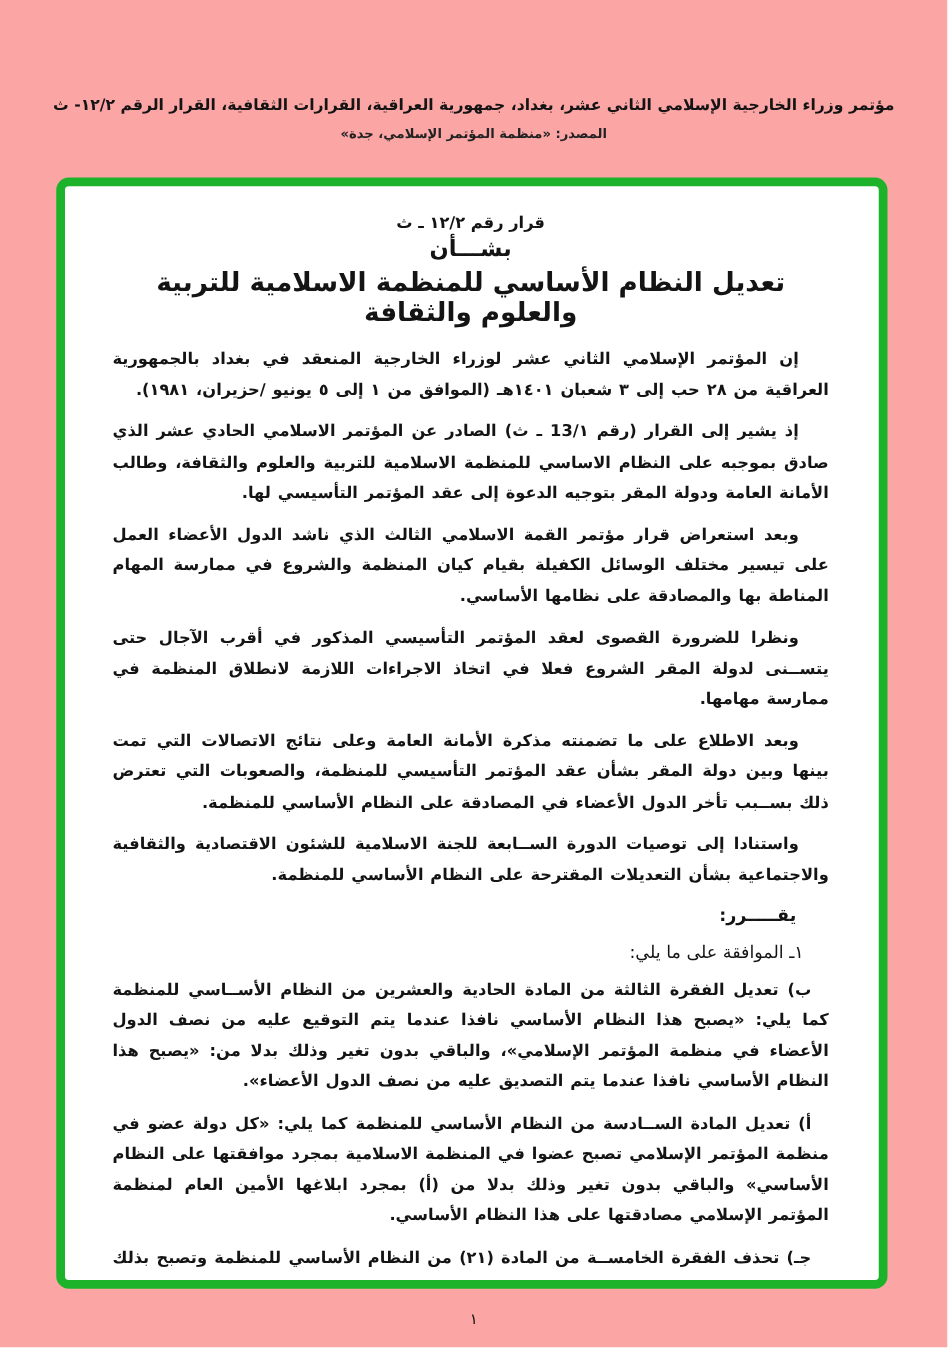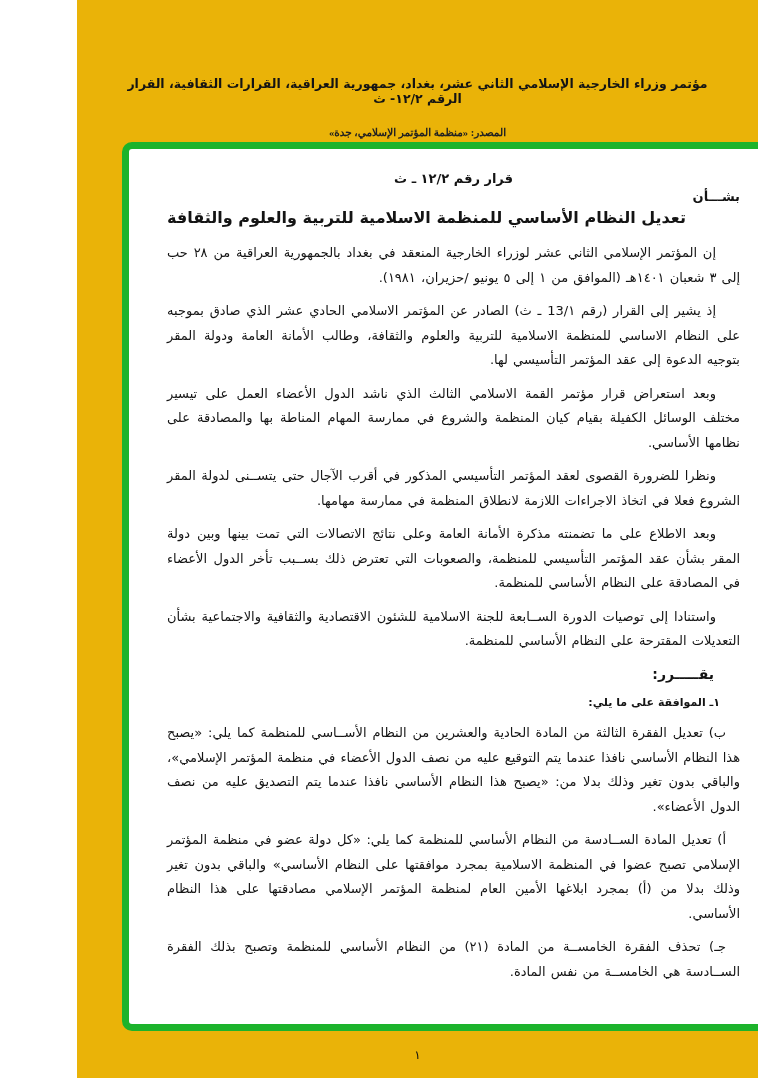--- a/index.html
+++ b/index.html
@@ -3,42 +3,41 @@
 <meta charset="utf-8">
 <style>
   html,body { margin:0; padding:0; }
   body {
     background:#ffffff;
     font-family:"DejaVu Sans", sans-serif;
     direction:rtl;
   }
   .page {
     position:relative;
-    width:681px;
+    width:758px;
     height:1078px;
-    background:#eab308;
+    background:#fca5a5;
     overflow:hidden;
     color:#141414;
   }
   .doc-header {
     padding-top:76px;
     text-align:center;
   }
   .doc-header-line1 {
     font-size:12.5px;
     font-weight:bold;
     letter-spacing:0;
     padding:0 34px;
   }
   .doc-header-source {
     font-size:10.5px;
     font-weight:bold;
-    margin-top:20px;
+    margin-top:10px;
     color:#222;
-    font-family:Liberation Serif, serif;
   }
   .green-box {
     position:absolute;
     left:45px;
     top:142px;
     width:665px;
     height:889px;
     box-sizing:border-box;
     border:7px solid #000000;
     border-radius:10px;
@@ -46,52 +45,53 @@
     overflow:hidden;
     background:#ffffff;
   }
   .decision-number {
     text-align:center;
     font-size:13px;
     font-weight:bold;
     margin-bottom:3px;
   }
   .subject-label {
-    text-align:right;
-    font-size:13px;
+    text-align:center;
+    font-size:18px;
     font-weight:bold;
     margin-bottom:4px;
   }
   .decision-title {
-    text-align:left;
-    font-size:16px;
+    text-align:center;
+    font-size:21px;
     font-weight:bold;
     margin-bottom:14px;
   }
   .body-par {
     font-size:13px;
     line-height:24.5px;
     text-align:justify;
     text-align-last:right;
     text-indent:24px;
     margin:4px 0 9px 0;
     word-spacing:1px;
+    font-weight:bold;
   }
   .decision-verb {
     font-size:14px;
     font-weight:bold;
     text-indent:26px;
     margin:12px 0 9px 0;
   }
   .approval-intro {
-    font-size:11px;
+    font-size:14px;
     line-height:24.5px;
     text-indent:20px;
     margin:0 0 6px 0;
-    font-weight:bold;
+    font-weight:normal;
   }
   .item-par {
     text-indent:14px;
   }
   .page-number {
     position:absolute;
     bottom:16px;
     left:0;
     width:100%;
     text-align:center;

